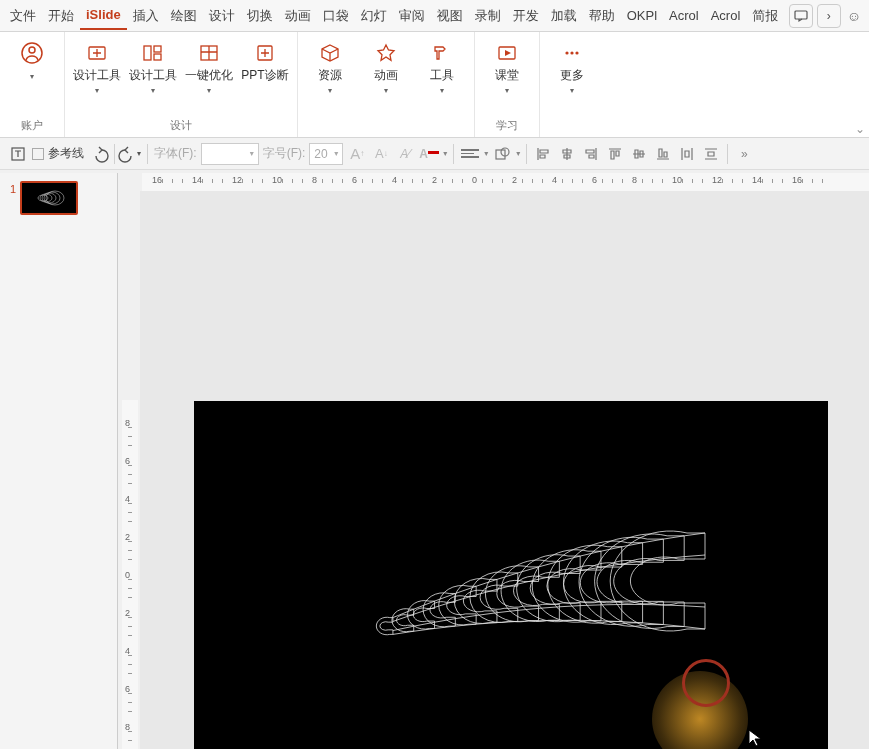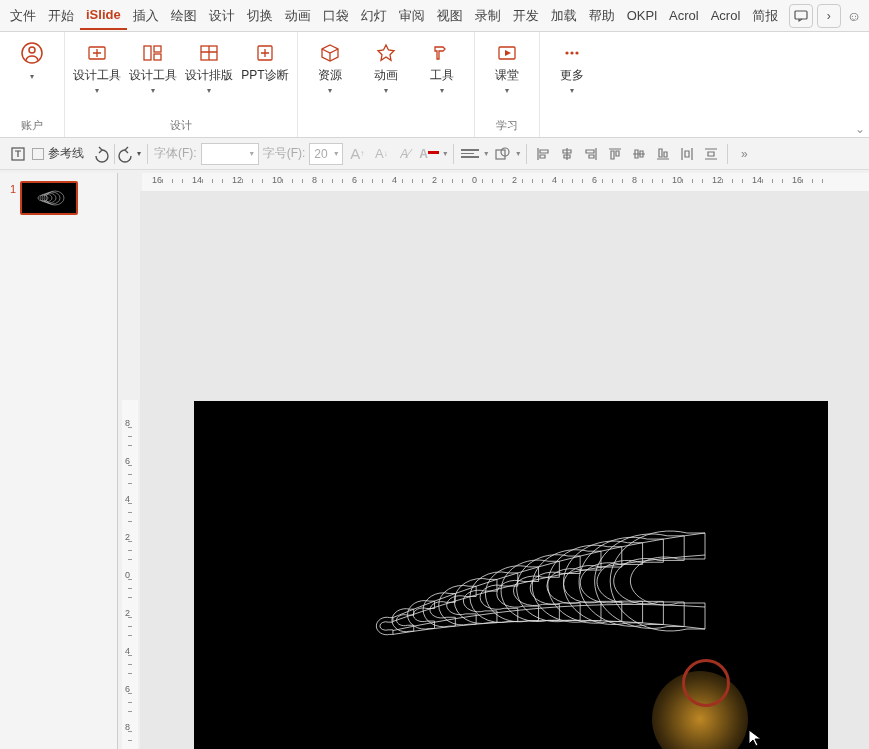--- a/index.html
+++ b/index.html
@@ -139,21 +139,21 @@
         <div class="lbl">设计工具</div>
         <div class="arrow">▾</div>
       </div>
       <div class="ribbon-btn">
         <div class="ico">
             <svg width="24" height="20" viewBox="0 0 24 20">
               <rect x="4" y="3" width="16" height="14" fill="none" stroke="#c43e1c" stroke-width="1.3"></rect>
               <path d="M4 9h16M12 3v14" stroke="#c43e1c" stroke-width="1.3"></path>
             </svg>
           </div>
-        <div class="lbl">设计排版</div>
+        <div class="lbl">一键优化</div>
         <div class="arrow">▾</div>
       </div>
       <div class="ribbon-btn">
         <div class="ico">
             <svg width="24" height="20" viewBox="0 0 24 20">
               <rect x="5" y="3" width="14" height="14" rx="1" fill="none" stroke="#c43e1c" stroke-width="1.3"></rect>
               <path d="M12 6v8M8 10h8" stroke="#c43e1c" stroke-width="1.3"></path>
             </svg>
           </div>
         <div class="lbl">PPT诊断</div>

